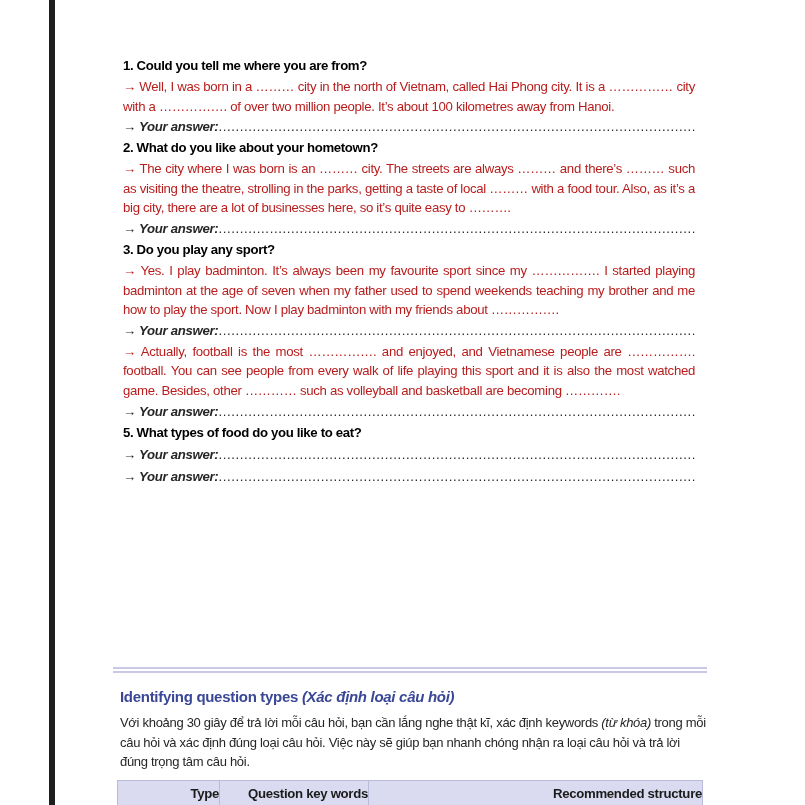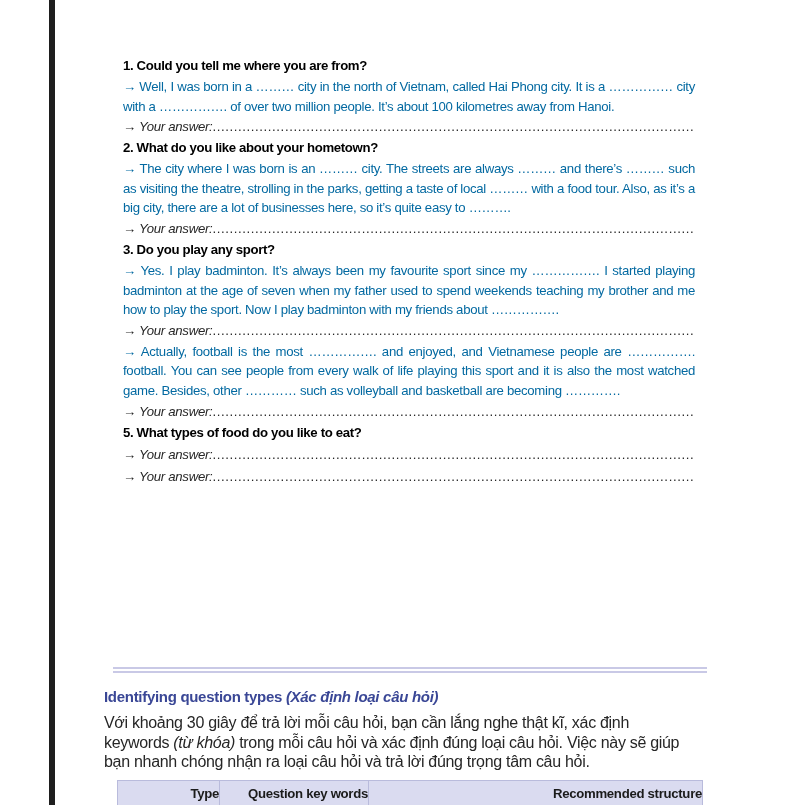--- a/index.html
+++ b/index.html
@@ -2,30 +2,30 @@
 <html><head>
 <meta charset="utf-8">
 <style>
   html, body { margin: 0; padding: 0; background: #ffffff; }
   body { width: 805px; height: 805px; position: relative; overflow: hidden;
          font-family: "Liberation Sans", sans-serif; color: #222; }
   .left-bar { position: absolute; left: 49px; top: 0; width: 6px; height: 805px; background: #1e1e1e; }
   .content { position: absolute; left: 123px; top: 56px; width: 572px; }
   .q { margin: 0; }
   .q-title { font-weight: bold; font-size: 13.2px; line-height: 20px; letter-spacing: -0.35px; height: 21px; color: #000000; }
-  .q-body { font-size: 13.2px; line-height: 19.6px; text-align: justify; letter-spacing: -0.3px; color: #0369a1; }
+  .q-body { font-size: 13.2px; line-height: 19.6px; text-align: justify; letter-spacing: -0.3px; color: #b91c1c; }
   .q-answer { font-size: 13.2px; line-height: 22px; letter-spacing: -0.3px; display: flex; white-space: nowrap; overflow: hidden; color: #262626; }
-  .q-answer .lbl { font-style: italic; }
+  .q-answer .lbl { font-style: italic; font-weight: bold; }
   .q-answer .dots { flex: 1; overflow: hidden; letter-spacing: 0.6px; }
   .separator { position: absolute; left: 113px; top: 667px; width: 594px; height: 6px;
                border-top: 2px solid #c9c9e6; border-bottom: 2px solid #c9c9e6; box-sizing: border-box; }
-  .section { position: absolute; left: 104px; top: 686px; width: 588px; }
+  .section { position: absolute; left: 120px; top: 686px; width: 588px; }
   .section-title { font-weight: bold; font-size: 15px; color: #3a4796; letter-spacing: -0.3px; line-height: 22px; }
   .section-title em { font-style: italic; }
-  .section-body { margin-top: 5px; font-size: 16px; line-height: 19.7px; letter-spacing: -0.3px; color: #262626; }
+  .section-body { margin-top: 5px; font-size: 13px; line-height: 19.7px; letter-spacing: -0.3px; color: #262626; }
   .section-body em { font-style: italic; }
   table.types { position: absolute; left: 117px; top: 780px; width: 586px; border-collapse: collapse; }
   table.types th { background: #dadbf0; border: 1px solid #b9bbdc; font-size: 13.2px; font-weight: bold;
                    height: 24px; padding: 0; letter-spacing: -0.3px; color: #1b1b1b; text-align: right; }
 </style>
 </head>
 <body>
 
 <div class="left-bar"></div>
 

